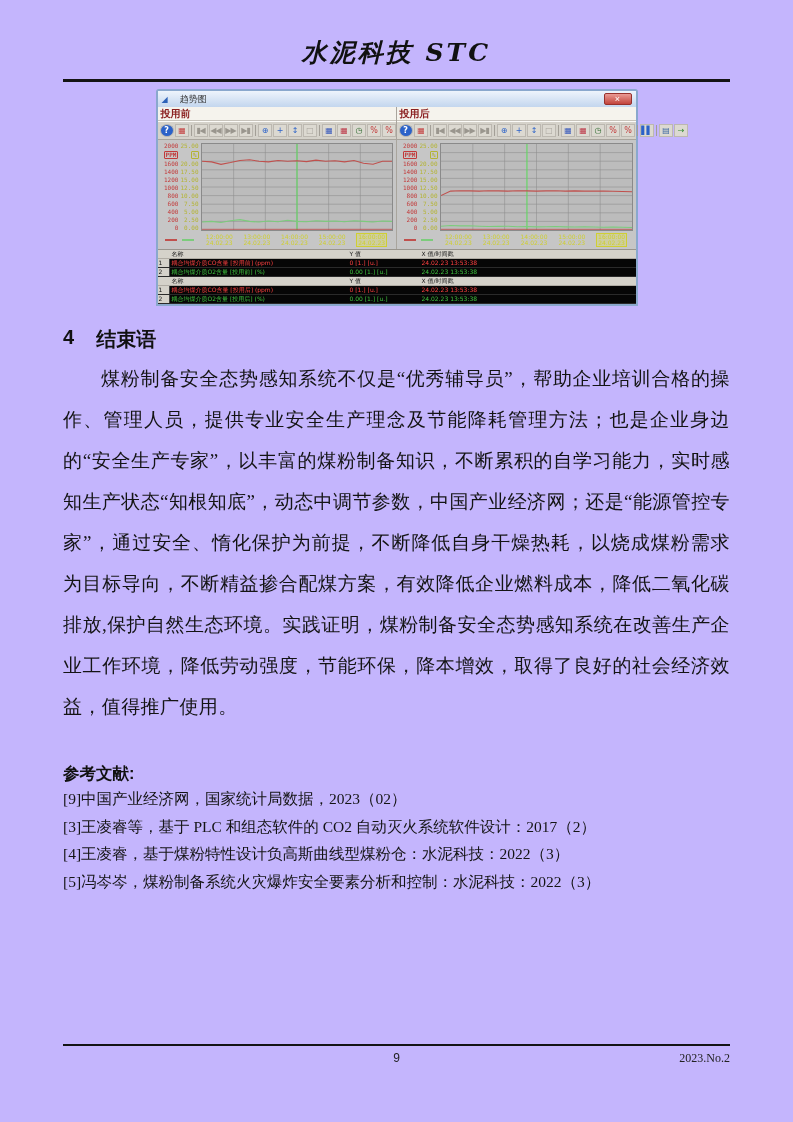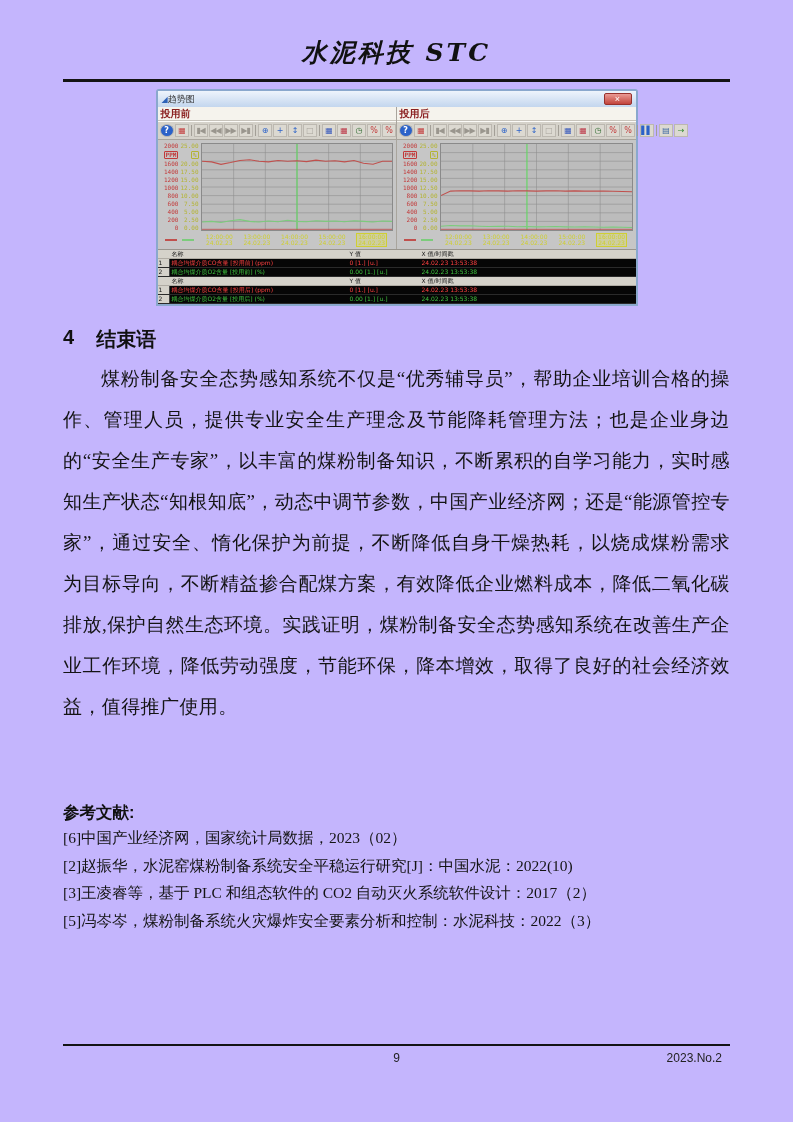--- a/index.html
+++ b/index.html
@@ -10,21 +10,21 @@
   .journal-title{margin-top:36px;text-align:center;font-size:25px;letter-spacing:3px;
                  font-family:"DejaVu Serif",serif;font-style:italic;font-weight:bold;color:#111;}
   .header-rule{width:667px;height:3px;background:#141414;margin:10px auto 0;}
 
   
   .figure-block{margin-top:7px;}
   .trend-window{width:478px;margin:0 auto;border:2px solid #8aa8cd;background:#d8d5cf;border-radius:3px 3px 0 0;box-sizing:content-box;}
   .titlebar{height:16px;background:linear-gradient(#eef4fc,#c3d6ee);display:flex;align-items:center;
             padding:0 4px;font-size:9px;font-family:"Liberation Sans",sans-serif;}
   .app-icon{color:#2e62b8;font-size:8px;line-height:9px;}
-  .title-text{margin-left:0;color:#333;text-align:center;}
+  .title-text{margin-left:12px;color:#333;text-align:center;}
   .close-btn{margin-left:auto;width:28px;height:12px;background:linear-gradient(#ea9a94,#c2443c);
              border:1px solid #97302c;border-radius:2px;color:#fff;font-size:9px;line-height:11px;
              text-align:center;box-sizing:border-box;}
   .panels{display:flex;background:#d8d5cf;}
   .panel{width:50%;box-sizing:border-box;}
   .panel.first{border-right:1px solid #a9a59d;}
   .panel-header{background:#f5f3ed;color:#8b2121;font-weight:bold;font-size:10px;height:13px;line-height:13px;
                 padding:0 3px;font-family:"Liberation Sans",sans-serif;border-bottom:1px solid #c7c3bb;}
   .toolbar{display:flex;align-items:center;gap:1px;background:#d5d2ca;height:17px;padding:0 2px;
            border-top:1px solid #fbfaf7;border-bottom:1px solid #a8a49c;}
@@ -62,30 +62,30 @@
 
   .caption{text-align:center;font-weight:bold;font-size:15px;margin-top:8px;color:#111;
            font-family:"Liberation Sans",sans-serif;}
 
   
   .section-heading{width:667px;margin:20px auto 0;display:flex;gap:22px;font-weight:bold;font-size:20px;
                    color:#111;font-family:"Liberation Sans",sans-serif;}
   .body-text{width:667px;margin:5px auto 0;font-size:19px;line-height:41px;text-align:justify;
              text-indent:2em;color:#141414;letter-spacing:.4px;}
 
-  .references{width:667px;margin:75px auto 0;}
+  .references{width:667px;margin:36px auto 0;}
   .ref-title{font-family:"Liberation Sans",sans-serif;font-weight:bold;font-size:16.5px;color:#111;}
   .ref-item{font-size:15.5px;line-height:27.5px;color:#141414;}
 
   
   .footer{position:absolute;left:63px;right:63px;top:1044px;}
   .footer-rule{height:2px;background:#141414;}
   .footer-row{position:relative;margin-top:5px;height:16px;font-size:12px;font-family:"Liberation Sans",sans-serif;color:#222;}
   .pageno{position:absolute;left:50%;transform:translateX(-50%);}
-  .issue{position:absolute;right:8px;}
+  .issue{position:absolute;right:0;font-family:Liberation Serif, serif;}
 </style>
 </head>
 <body>
 
 <div class="page">
 
   <div class="journal-title">水泥科技 STC</div>
   <div class="header-rule"></div>
 
   <div class="figure-block">
@@ -348,23 +348,23 @@
 
   <div class="section-heading">
     <span>4</span>
     <span>结束语</span>
   </div>
   <p class="body-text">煤粉制备安全态势感知系统不仅是“优秀辅导员”，帮助企业培训合格的操作、管理人员，提供专业安全生产理念及节能降耗管理方法；也是企业身边的“安全生产专家”，以丰富的煤粉制备知识，不断累积的自学习能力，实时感知生产状态“知根知底”，动态中调节参数，中国产业经济网；还是“能源管控专家”，通过安全、惰化保护为前提，不断降低自身干燥热耗，以烧成煤粉需求为目标导向，不断精益掺合配煤方案，有效降低企业燃料成本，降低二氧化碳排放,保护自然生态环境。实践证明，煤粉制备安全态势感知系统在改善生产企业工作环境，降低劳动强度，节能环保，降本增效，取得了良好的社会经济效益，值得推广使用。</p>
 
   <div class="references">
     <div class="ref-title">参考文献:</div>
     <div class="ref-list">
-        <div class="ref-item">[6]中国产业经济网，国家统计局数据，2023（02）</div>
-        <div class="ref-item">[2]赵振华，水泥窑煤粉制备系统安全平稳运行研究[J]：中国水泥：2022(10)</div>
+        <div class="ref-item">[9]中国产业经济网，国家统计局数据，2023（02）</div>
         <div class="ref-item">[3]王凌睿等，基于 PLC 和组态软件的 CO2 自动灭火系统软件设计：2017（2）</div>
+        <div class="ref-item">[4]王凌睿，基于煤粉特性设计负高斯曲线型煤粉仓：水泥科技：2022（3）</div>
         <div class="ref-item">[5]冯岑岑，煤粉制备系统火灾爆炸安全要素分析和控制：水泥科技：2022（3）</div>
       </div>
   </div>
 
   <div class="footer">
     <div class="footer-rule"></div>
     <div class="footer-row">
       <span class="pageno">9</span>
       <span class="issue">2023.No.2</span>
     </div>

